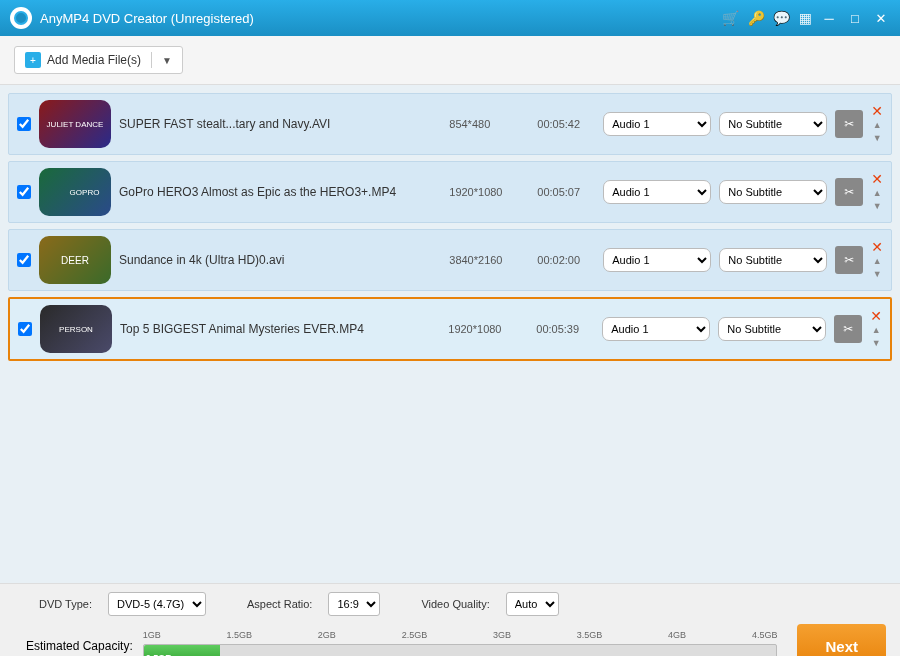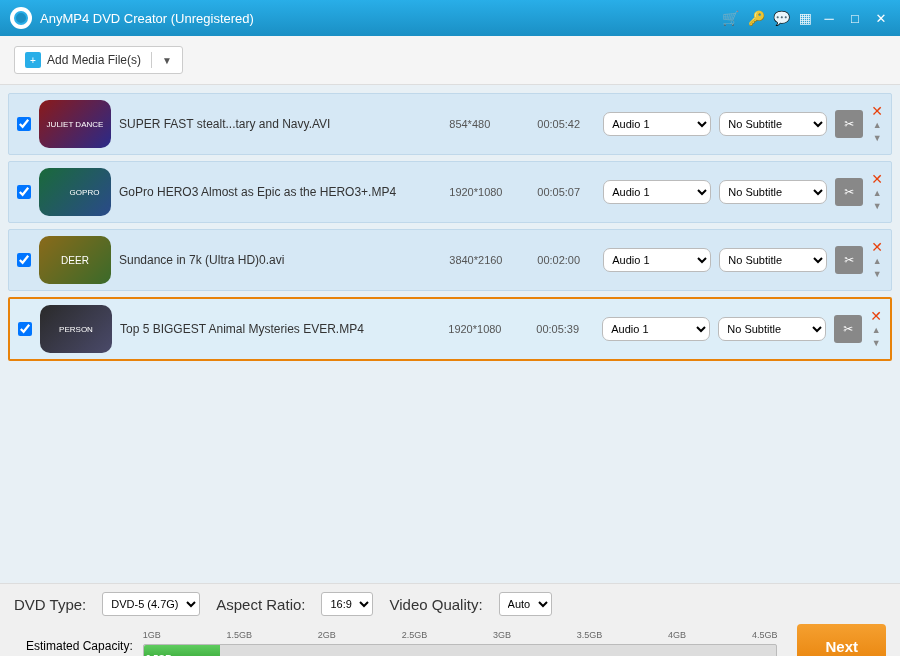--- a/index.html
+++ b/index.html
@@ -158,21 +158,21 @@
     .footer {
       background: #f0f0f0;
       border-top: 1px solid #ddd;
       padding: 8px 14px;
       height: 76px;
     }
     .footer-row1 {
       display: flex; align-items: center; gap: 16px; margin-bottom: 8px;
     }
     .footer-label {
-      font-size: 15px; color: #333;
+      font-size: 11px; color: #333; margin-left: 25px;
     }
     .footer-select {
       height: 24px;
       border: 1px solid #bbb;
       border-radius: 3px;
       background: white;
       font-size: 11px;
       padding: 0 4px;
       cursor: pointer;
     }
@@ -315,21 +315,21 @@
       <span class="delete-btn">✕</span>
       <span class="order-btn">▲</span>
       <span class="order-btn">▼</span>
     </div>
   </div>
     <div class="media-row">
     <input type="checkbox" class="media-checkbox" checked="" style="">
     <div class="media-thumb thumb-3">
       <div class="thumb-placeholder" style="font-size:10px; text-align:center; padding:2px;">DEER</div>
     </div>
-    <span class="media-filename">Sundance in 7k (Ultra HD)0.avi</span>
+    <span class="media-filename">Sundance in 4k (Ultra HD)0.avi</span>
     <span class="media-resolution">3840*2160</span>
     <span class="media-duration">00:02:00</span>
     <select class="media-select">
       <option value="Audio 1">Audio 1</option>
       <option value="Audio 2">Audio 2</option>
     </select>
     <select class="media-select">
       <option value="No Subtitle">No Subtitle</option>
       <option value="Subtitle 1">Subtitle 1</option>
     </select>

